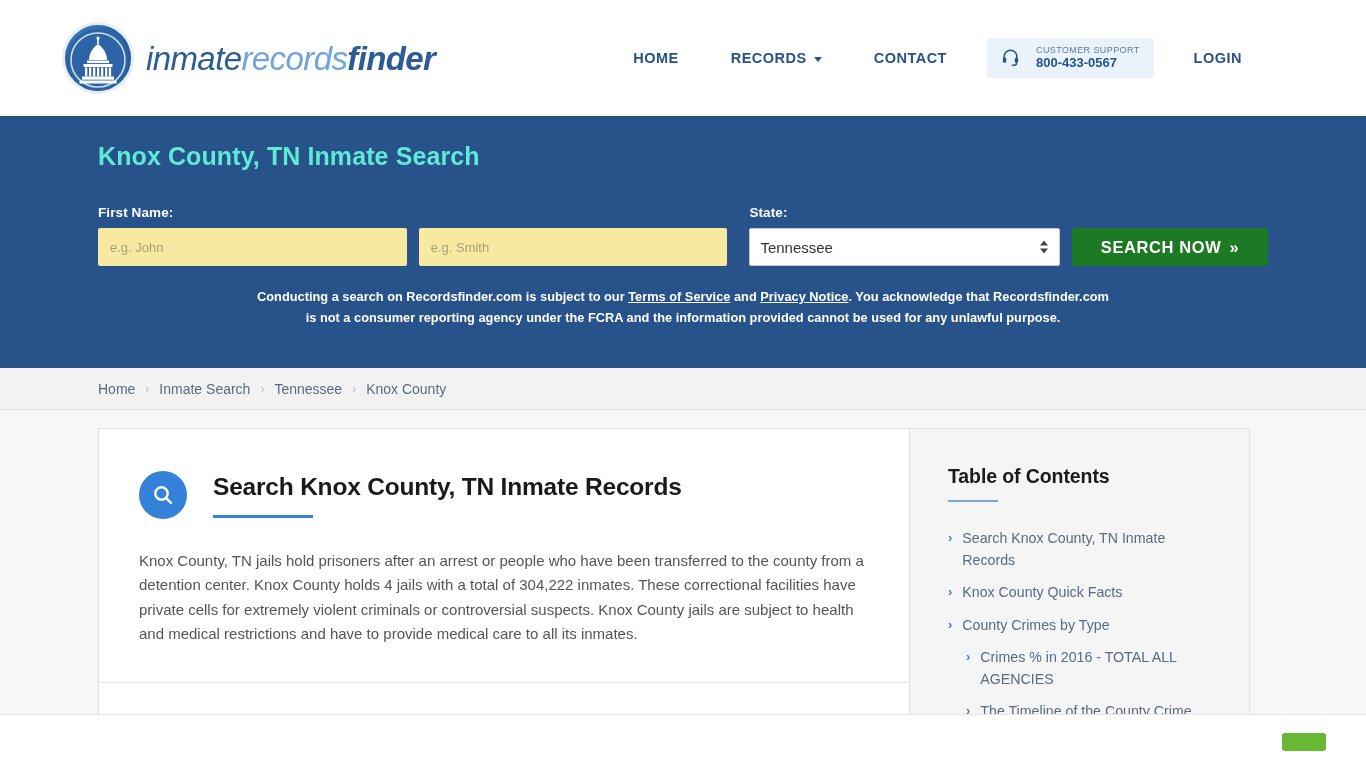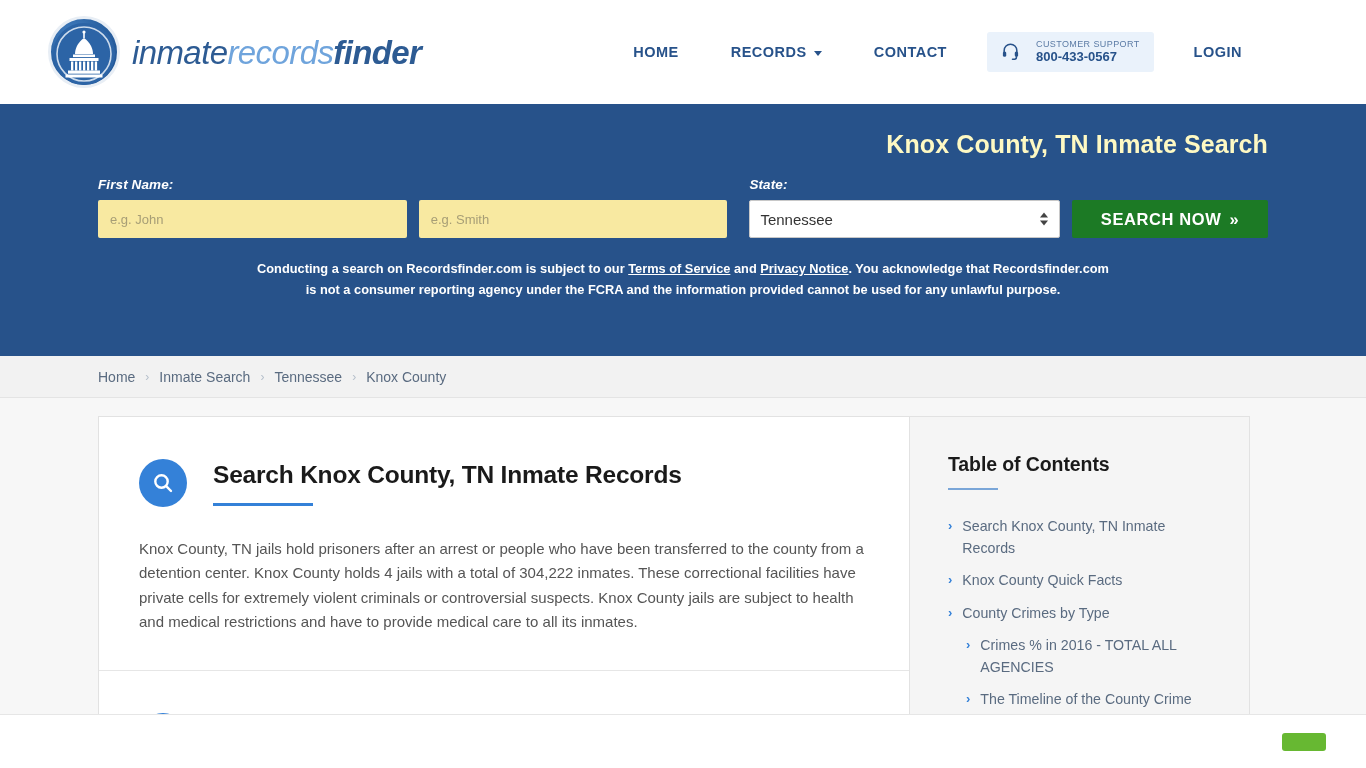--- a/index.html
+++ b/index.html
@@ -6,25 +6,25 @@
   html, body {
     width: 1366px; height: 768px;
     overflow: hidden;
     background: #ffffff;
     font-family: "Liberation Sans", sans-serif;
     -webkit-font-smoothing: antialiased;
   }
 
   
   .site-header {
-    height: 104px;
+    height: 116px;
     background: #ffffff;
     display: flex;
     align-items: center;
-    padding: 0 98px 0 48px;
+    padding: 0 98px 0 62px;
     position: relative;
   }
   .brand { display: flex; align-items: center; gap: 12px; }
   .brand-mark {
     width: 72px; height: 72px; border-radius: 50%;
     background: radial-gradient(circle at 35% 30%, #4a86c8 0%, #2b63a3 45%, #1d4f8f 100%);
     border: 3px solid #e8eef5;
     display: flex; align-items: flex-end; justify-content: center;
     overflow: hidden;
     position: relative;
@@ -66,34 +66,34 @@
     display: block; font-size: 13px; color: #27528a; font-weight: 700;
   }
 
   
   .hero {
     background: #27528a;
     padding: 26px 98px 24px 98px;
     height: 252px;
   }
   .hero-title {
-    color: #fef9c3; font-size: 25px; font-weight: 700;
-    text-align: right; letter-spacing: 0.1px;
-    margin-bottom: 18px;
+    color: #5eead4; font-size: 25px; font-weight: 700;
+    text-align: left; letter-spacing: 0.1px;
+    margin-bottom: 34px;
   }
   .search-form {
     display: flex; align-items: flex-end; gap: 12px;
   }
   .field { display: flex; flex-direction: column; }
   .field-fn { width: 318px; }
   .field-ln { width: 318px; }
   .field-st { width: 320px; margin-left: 10px; }
   .field-label {
     color: #ffffff; font-size: 13.5px; font-weight: 700;
-    margin-bottom: 8px; letter-spacing: 0.1px; font-style: italic;
+    margin-bottom: 8px; letter-spacing: 0.1px;
   }
   .text-input {
     height: 38px; border: none; border-radius: 2px;
     background: #f8e9a1; padding: 0 12px;
     font-size: 13px; color: #555; font-family: inherit;
     outline: none; width: 100%;
   }
   .text-input::placeholder { color: #a79e76; }
   .state-select {
     height: 38px; border: 1px solid #c8c8c8; border-radius: 2px;

